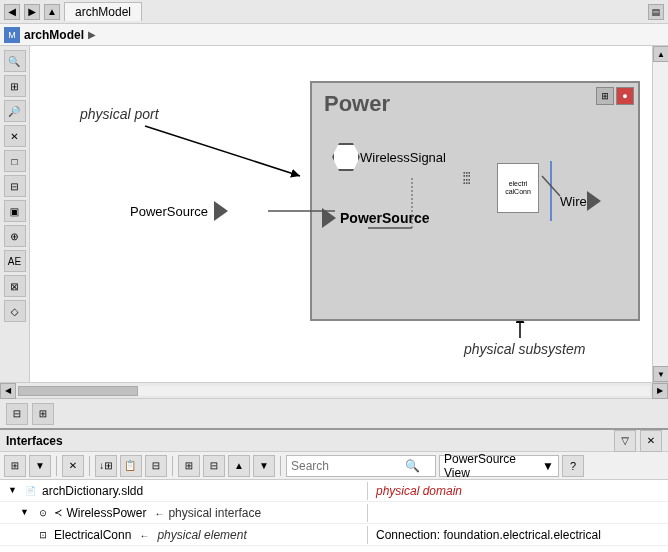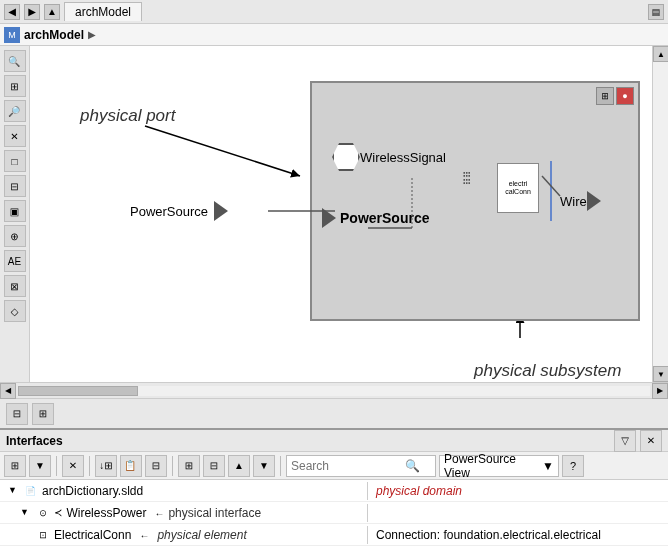--- a/index.html
+++ b/index.html
@@ -148,21 +148,21 @@
     .triangle-right {
       width: 0; height: 0;
       border-top: 10px solid transparent;
       border-bottom: 10px solid transparent;
       border-left: 14px solid #555;
     }
 
     
     .annotation {
       position: absolute;
-      font-size: 17px;
+      font-size: 14px;
       color: #333;
       font-style: italic;
     }
 
     
     .bottom-scrollbar {
       height: 16px;
       background: #e8e8e8;
       border-top: 1px solid #ccc;
       display: flex;
@@ -337,33 +337,34 @@
       <defs>
         <marker id="arrowhead" markerWidth="6" markerHeight="6" refX="6" refY="3" orient="auto">
           <path d="M0,0 L0,6 L6,3 z" fill="black"></path>
         </marker>
         <marker id="arrowhead2" markerWidth="6" markerHeight="6" refX="0" refY="3" orient="auto">
           <path d="M6,0 L6,6 L0,3 z" fill="black"></path>
         </marker>
       </defs>
     </svg>
 
-    <div class="annotation" style="top: 295px; left: 444px; margin-top: 20px;">
+    <div class="annotation" style="top: 295px; left: 434px;">
       <span>physical subsystem</span>
     </div>
 
     <svg style="position:absolute; top:0; left:0; width:100%; height:100%; pointer-events:none;">
       <line x1="490" y1="292" x2="490" y2="268" stroke="black" stroke-width="1.5" marker-end="url(#arrowhead)"></line>
     </svg>
 
     <div class="subsystem-box">
       <div class="subsystem-icons">
         <div class="subsystem-icon-btn">⊞</div>
         <div class="subsystem-icon-btn" style="background:#c44; color:white;">●</div>
       </div>
+      <div class="subsystem-title">Power</div>
 
       <div style="position:absolute; top:60px; left:20px; display:flex; align-items:center; gap:0;">
         <div class="hexagon"></div>
         <span style="font-size:13px;">WirelessSignal</span>
       </div>
 
       <div style="position:absolute; top:80px; left:185px; width:42px; height:50px; background:white; border:1px solid #888; display:flex; flex-direction:column; align-items:center; justify-content:center;">
         <div style="font-size:7px; line-height:1.2; text-align:center; padding:2px;">electri<br>calConn</div>
       </div>
 

